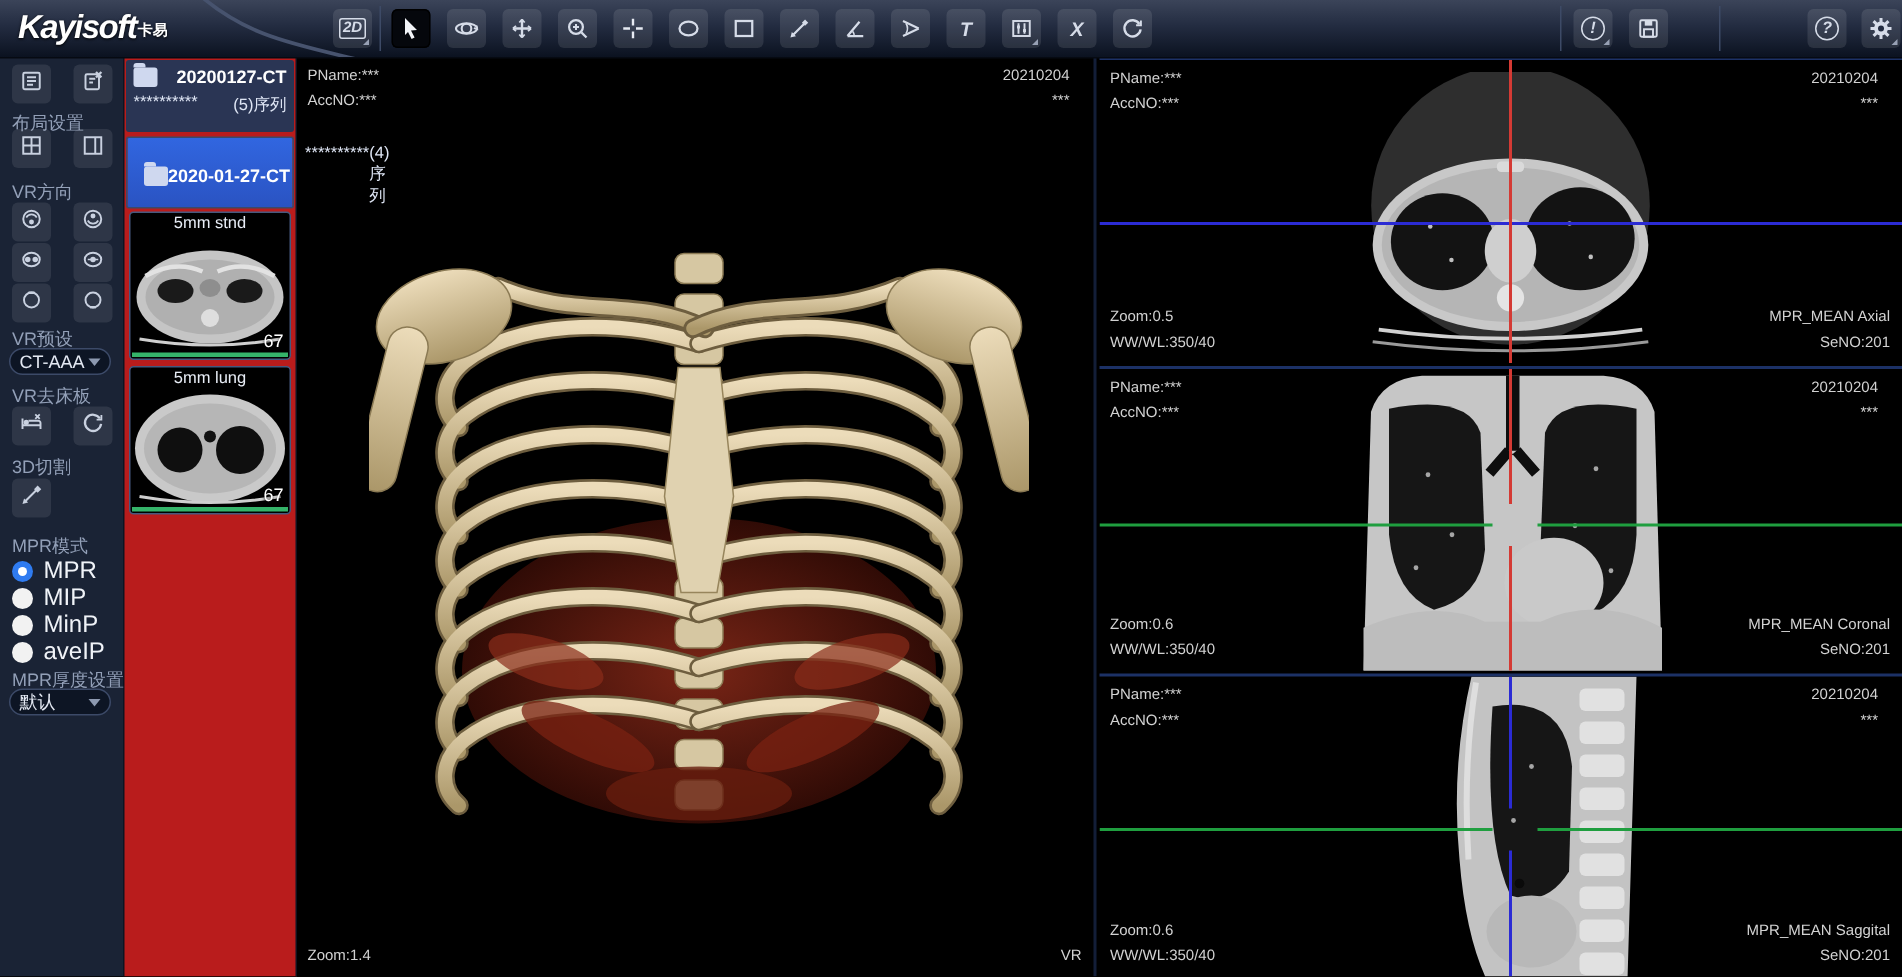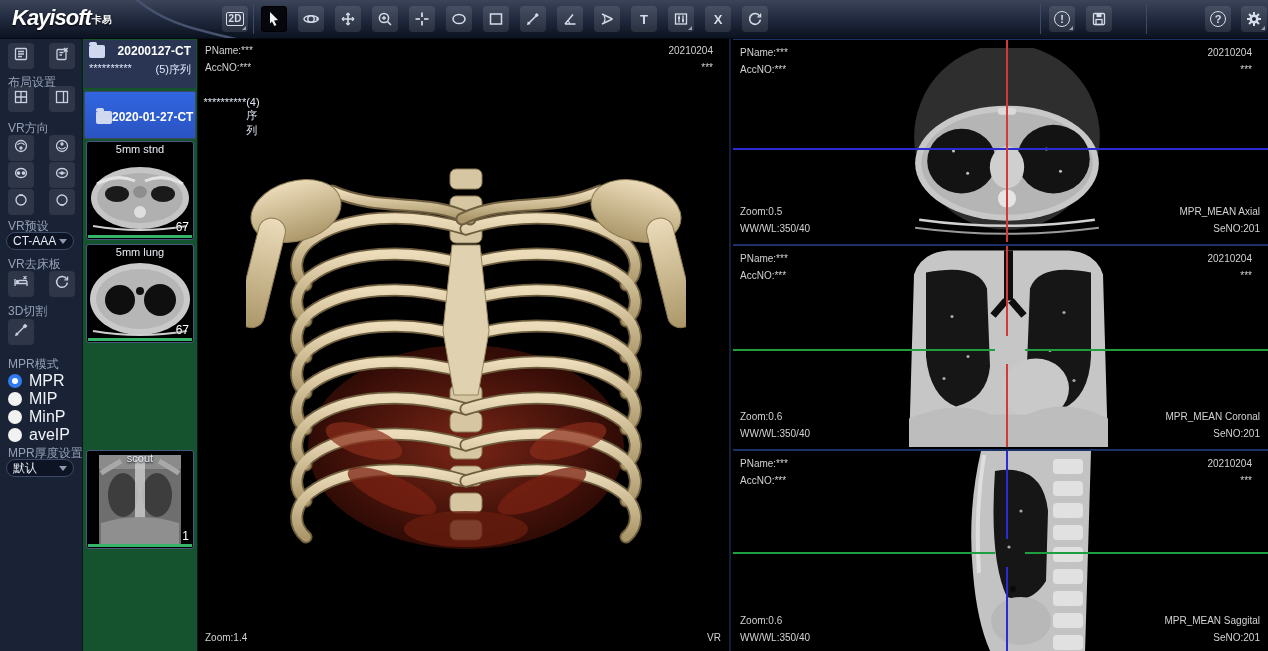--- a/index.html
+++ b/index.html
@@ -9,21 +9,21 @@
   .toolbar{position:absolute;left:0;top:0;width:1268px;height:38px;
            background:linear-gradient(180deg,#3b4459 0%,#232c41 45%,#0b1220 100%);
            border-bottom:1px solid #060a12;z-index:30;}
   .logo{position:absolute;left:12px;top:5px;color:#fff;font-size:22px;font-weight:bold;
         font-style:italic;letter-spacing:-1px;text-shadow:0 1px 2px #000;}
   .logo .cn{font-size:10px;font-style:normal;letter-spacing:0;vertical-align:2px;margin-left:1px;}
   .swoosh{position:absolute;left:120px;top:0;}
   .tsep{position:absolute;top:4px;width:1px;height:30px;background:#3d4burst;background:#3d4a66;}
   .tbtn{position:absolute;top:6px;width:26px;height:26px;border-radius:4px;
         background:rgba(255,255,255,.10);display:flex;align-items:center;justify-content:center;
-        color:#d6dce8;font-size:13px;box-sizing:border-box;}
+        color:#d6dce8;font-size:13px;box-sizing:border-box;font-style:italic;}
   .tbtn.active{background:#05070c;box-shadow:inset 0 0 0 1px #000;}
   .tbtn svg{display:block;}
   .tbtn .glyph{font-weight:bold;font-size:13px;line-height:1;}
   .corner::after{content:"";position:absolute;right:2px;bottom:2px;width:0;height:0;
         border-left:4px solid transparent;border-bottom:4px solid #97a0b4;}
   
   .sidebar{position:absolute;left:0;top:38px;width:83px;height:613px;background:#1a2335;
            border-right:1px solid #0d1422;box-sizing:border-box;z-index:20;}
   .slabel{position:absolute;left:8px;font-size:12px;color:#93a0b8;white-space:nowrap;}
   .sbtn{position:absolute;width:26px;height:26px;border-radius:4px;background:rgba(255,255,255,.09);
@@ -32,21 +32,21 @@
        border:1px solid #3c4a68;color:#e4e9f3;font-size:12px;display:flex;align-items:center;
        padding:0 6px;box-sizing:border-box;}
   .sel .chev{margin-left:auto;width:0;height:0;border-left:4px solid transparent;
        border-right:4px solid transparent;border-top:5px solid #8d99b0;}
   .radio-row{position:absolute;left:8px;display:flex;align-items:center;height:16px;}
   .radio{width:14px;height:14px;border-radius:50%;background:#f2f2f2;margin-right:7px;box-sizing:border-box;}
   .radio.on{background:#2f7bf0;border:none;position:relative;}
   .radio.on::after{content:"";position:absolute;left:4px;top:4px;width:6px;height:6px;border-radius:50%;background:#fff;}
   .radio-label{color:#f0f3f8;font-size:16px;}
   
-  .series{position:absolute;left:83px;top:38px;width:115px;height:613px;background:#14532d;
+  .series{position:absolute;left:83px;top:38px;width:115px;height:613px;background:#b91c1c;
           border-right:1px solid #0d1422;box-sizing:border-box;z-index:20;}
   .study{position:absolute;left:1px;width:112px;height:48px;background:#2a3554;border-radius:2px;}
   .study.sel{background:linear-gradient(180deg,#3166e0,#2a53c2);}
   .study .row1{display:flex;align-items:center;padding:4px 5px 0 5px;}
   .study .nm{margin-left:auto;color:#fff;font-size:12px;font-weight:bold;white-space:nowrap;}
   .study .row2{display:flex;padding:4px 5px 0 5px;color:#dfe6f5;font-size:11px;}
   .study .cnt{margin-left:auto;}
   .folder{width:16px;height:13px;position:relative;background:#cfd8ef;border-radius:2px;}
   .folder::before{content:"";position:absolute;left:0;top:-3px;width:8px;height:3px;background:#cfd8ef;border-radius:2px 2px 0 0;}
   .thumb{position:absolute;left:3px;width:108px;height:99px;border:1px solid #46587e;border-radius:3px;
@@ -392,34 +392,20 @@
       <circle cx="33" cy="55" r="15" fill="#0f0f0f"></circle>
         <circle cx="73" cy="55" r="16" fill="#0f0f0f"></circle>
       <circle cx="53" cy="46" r="4" fill="#111"></circle>
       <path d="M6,86 Q53,94 100,86" stroke="#cfcfcf" stroke-width="2" fill="none"></path>
     </svg>
     <div class="num">67</div>
       <div class="bar"></div>
   </div>
 
 
-  <div class="thumb" style="top:412px">
-    <div class="ttl">scout</div>
-    <svg width="106" height="97" viewBox="0 0 106 97">
-      <rect x="12" y="4" width="82" height="90" fill="#6e6e6e"></rect>
-      <rect x="12" y="4" width="82" height="14" fill="#8b8b8b"></rect>
-      <ellipse cx="36" cy="44" rx="15" ry="22" fill="#3d3d3d"></ellipse>
-        <ellipse cx="70" cy="44" rx="15" ry="22" fill="#3d3d3d"></ellipse>
-      <rect x="48" y="6" width="10" height="86" fill="#c9c9c9" opacity=".85"></rect>
-      <path d="M14,22 L34,10 M92,22 L72,10" stroke="#a8a8a8" stroke-width="5" fill="none"></path>
-      <path d="M14,72 Q53,60 92,72 L92,94 L14,94 Z" fill="#8f8f8f"></path>
-    </svg>
-    <div class="num">1</div>
-      <div class="bar"></div>
-  </div>
 </div>
 
 <div class="vp main-vp">
   <div class="ov tl">
       <div>PName:***</div>
       <div>AccNO:***</div>
     </div>
   <div class="ov tr">
       <div>20210204</div>
       <div>***</div>

